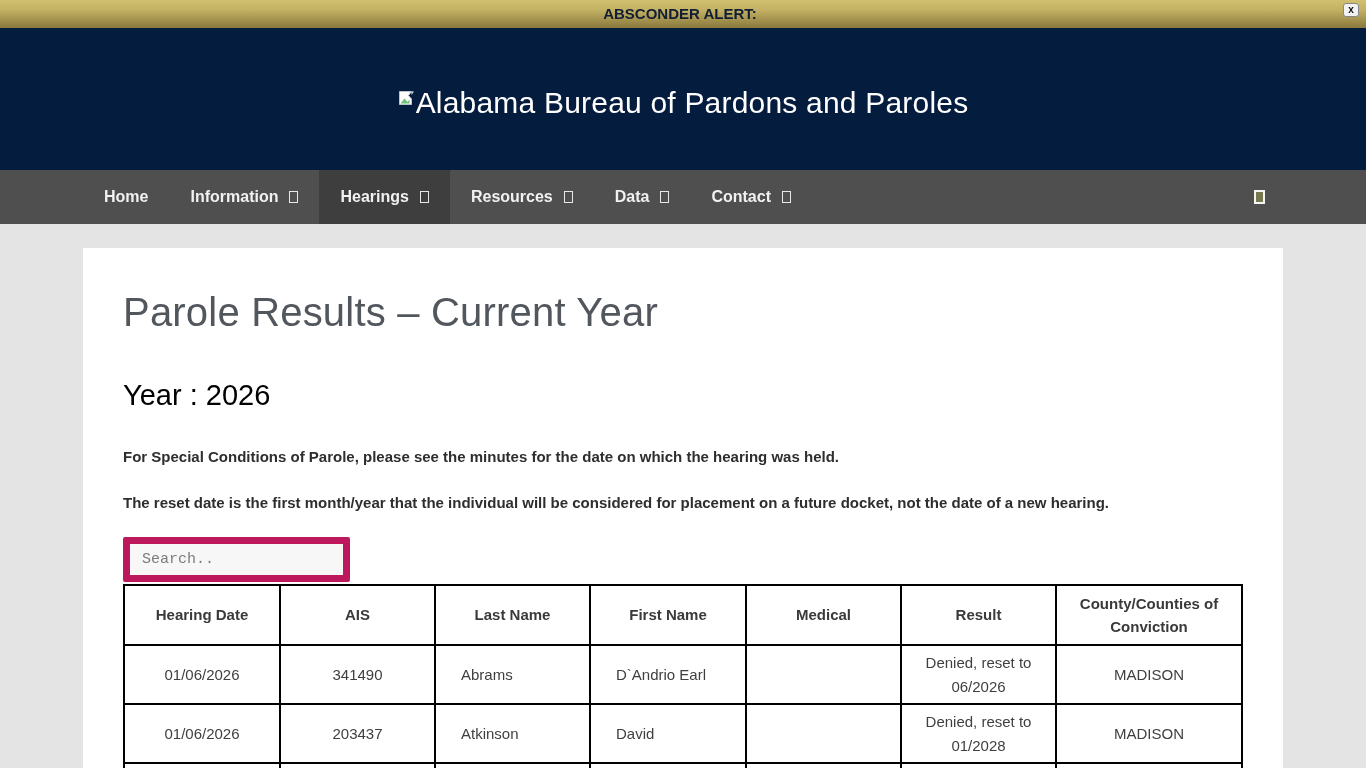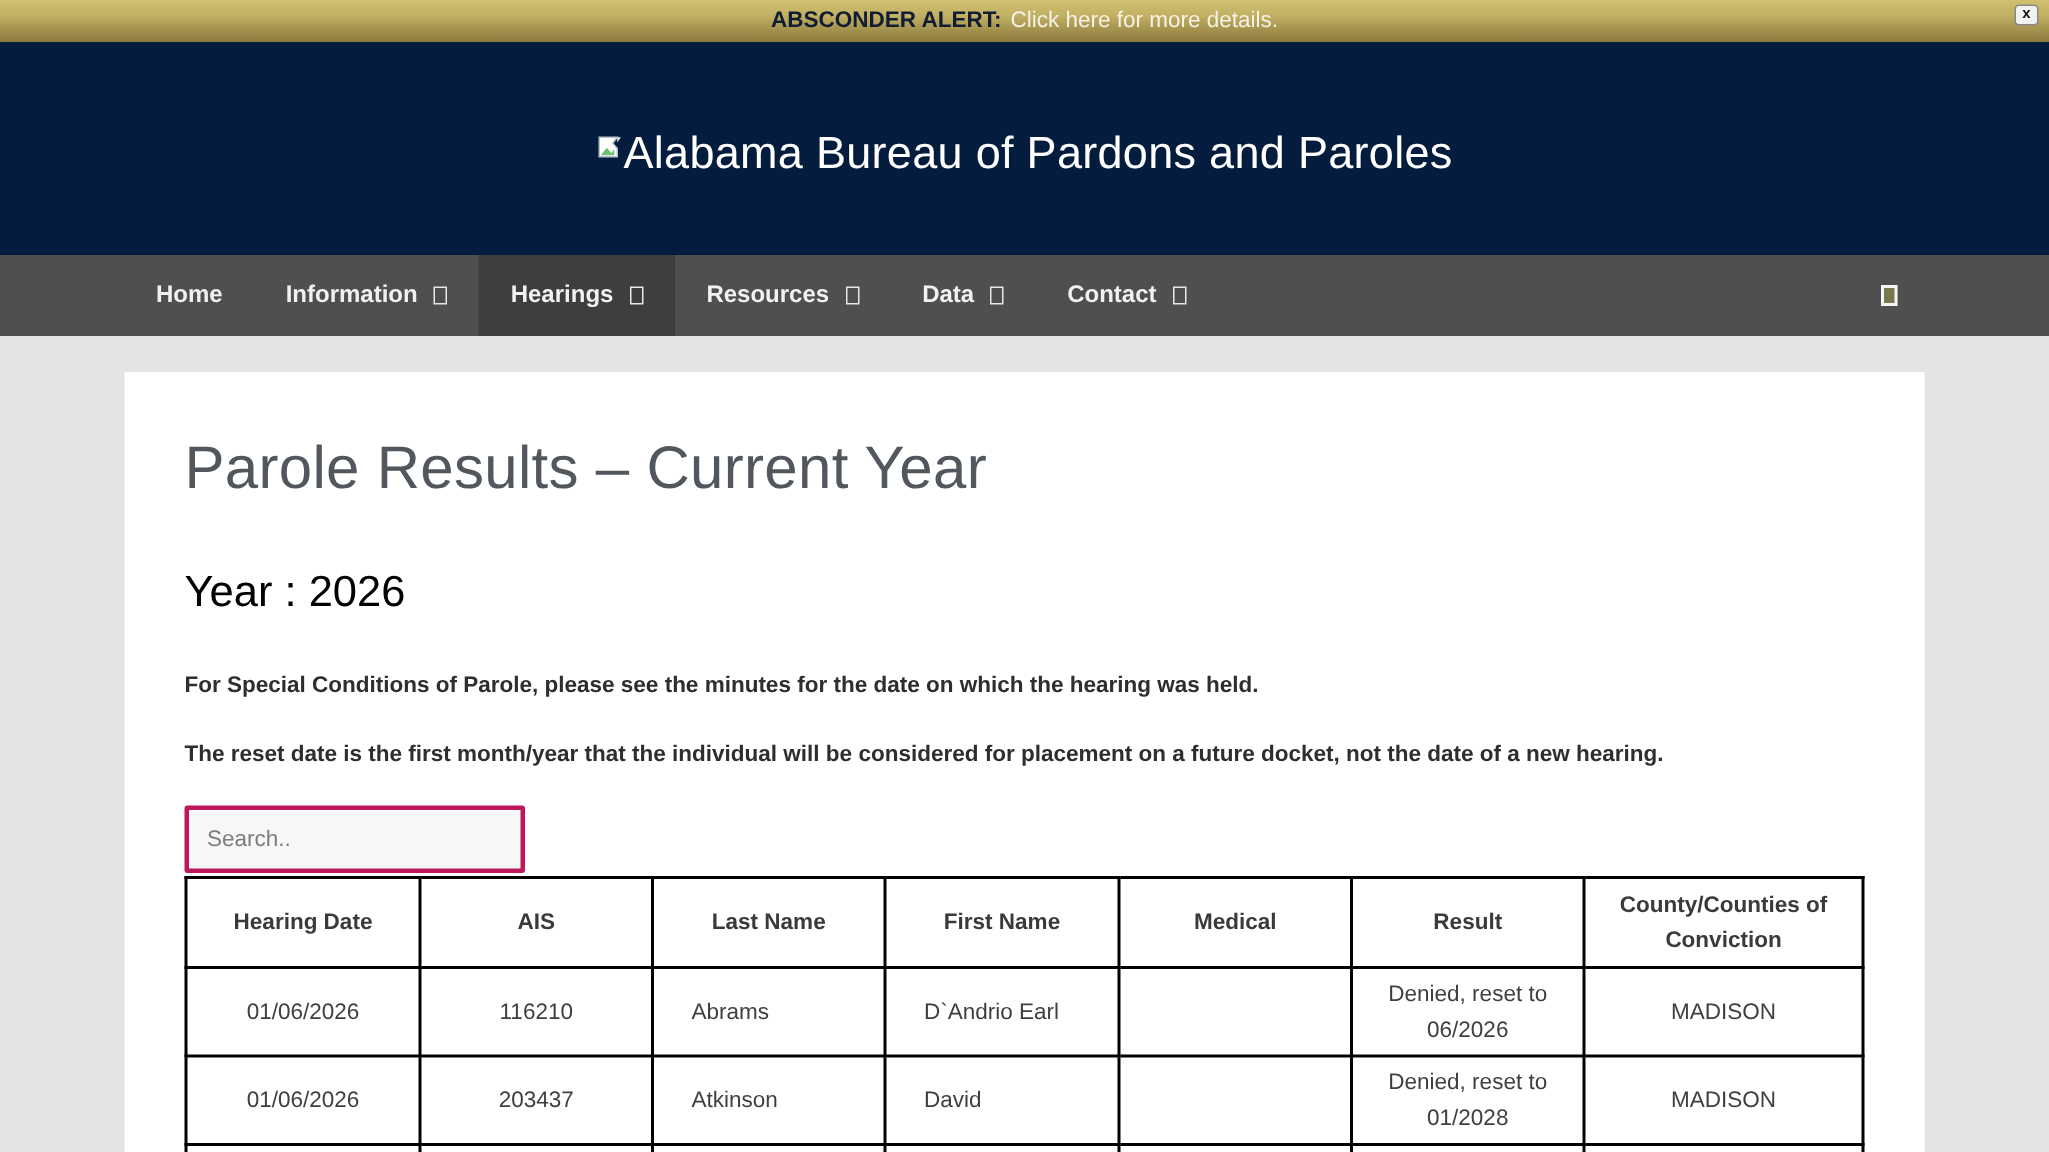--- a/index.html
+++ b/index.html
@@ -76,23 +76,23 @@
   }
   .year-heading {
     font-size: 29px; font-weight: 400; color: #000000;
     margin-bottom: 36px;
   }
   .note { font-size: 15px; font-weight: bold; color: #2e2e2e; margin-bottom: 29px; }
   .note.second { margin-bottom: 26px; }
 
   .search-input {
     width: 227px; height: 45px;
-    background: #f7f7f7; border: 3px solid #be185d; border-radius: 2px;
+    background: #f7f7f7; border: 7px solid #be185d; border-radius: 2px;
     padding: 0 12px; font-size: 15px; color: #444;
-    font-family: Liberation Sans, sans-serif;
+    font-family: Liberation Mono, monospace;
     display: block; margin-bottom: 2px; outline: none;
   }
   .search-input::placeholder { color: #7c7c7c; }
 
   table.results {
     width: 1118px; border-collapse: collapse; table-layout: fixed;
     border: 2px solid #000;
   }
   table.results th, table.results td {
     border: 2px solid #000; font-size: 15px; vertical-align: middle;
@@ -103,21 +103,20 @@
     text-align: center; line-height: 1.55;
   }
   table.results td { height: 59px; color: #3f3f3f; text-align: center; line-height: 1.55; }
   table.results td.al { text-align: left; padding-left: 25px; }
 </style>
 </head>
 <body>
 
 <div class="alert-bar">
   <span class="alert-label">ABSCONDER ALERT:</span>
-  <a class="alert-link">Click here for more details.</a>
   <div class="alert-close">x</div>
 </div>
 
 <div class="site-header">
   <div class="logo-wrap">
     <svg class="broken-img-icon" viewBox="0 0 17 16">
       <path d="M1.5 1.5 h12 l-3 4 3 3.5 v5.5 h-12 z" fill="#fdfdfd" stroke="#b9c3cc" stroke-width="1"></path>
       <path d="M2.5 13.5 l4-5 3 3.5 2-2.5 v4 z" fill="#6fbf73"></path>
       <path d="M13.5 1.5 l2.5 0 -2.5 3.5 z" fill="#e3e9ee"></path>
     </svg>
@@ -182,21 +181,21 @@
         <th>Last Name</th>
         <th>First Name</th>
         <th>Medical</th>
         <th>Result</th>
         <th>County/Counties of Conviction</th>
       </tr>
     </thead>
     <tbody>
       <tr>
         <td>01/06/2026</td>
-        <td>116210</td>
+        <td>341490</td>
         <td class="al">Abrams</td>
         <td class="al">D`Andrio Earl</td>
         <td></td>
         <td>Denied, reset to 06/2026</td>
         <td>MADISON</td>
       </tr>
       <tr>
         <td>01/06/2026</td>
         <td>203437</td>
         <td class="al">Atkinson</td>

